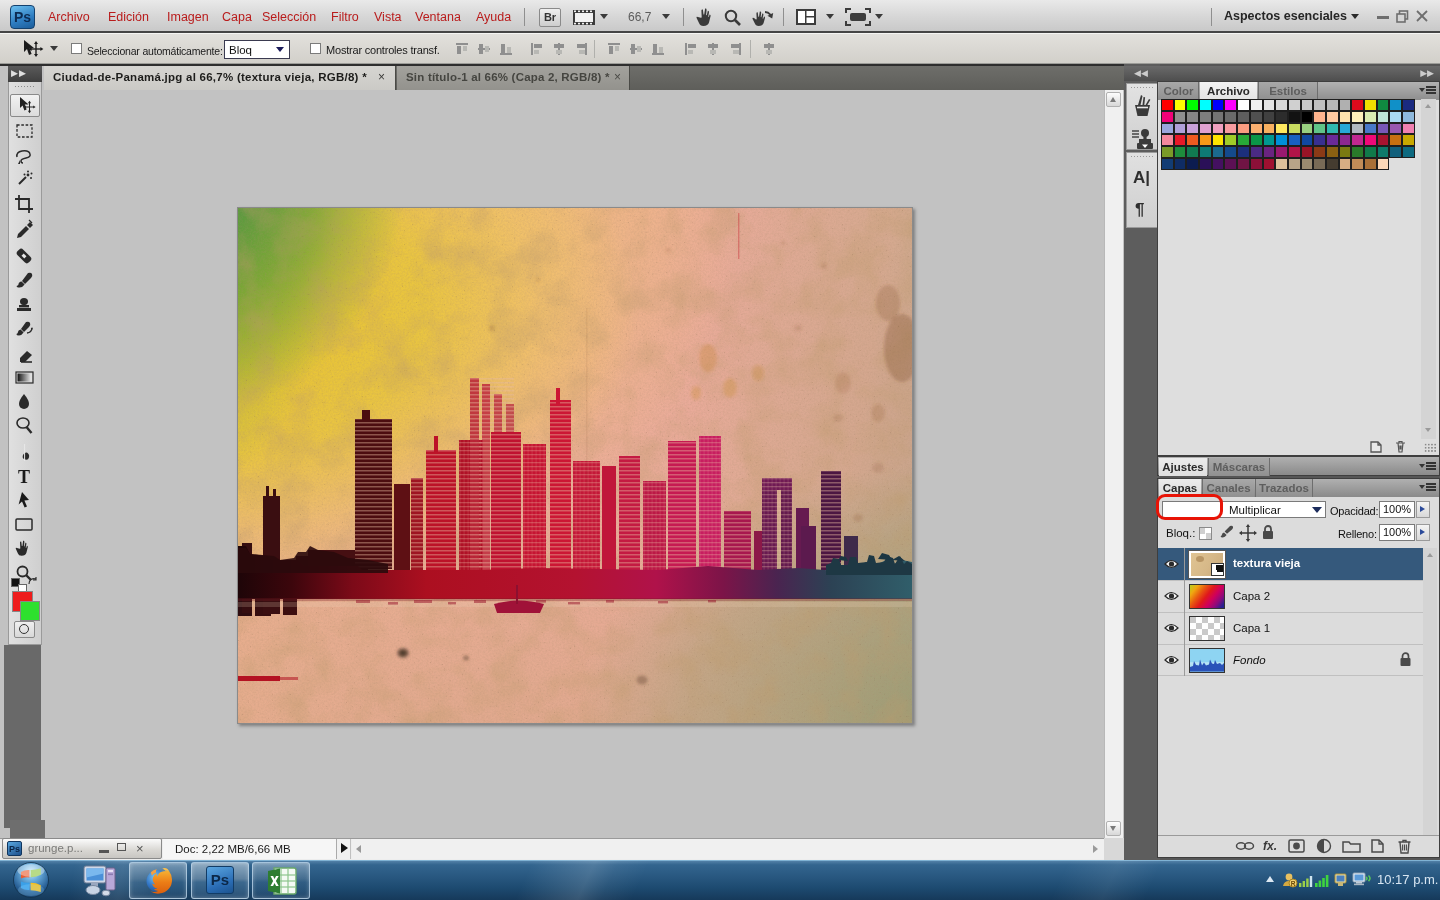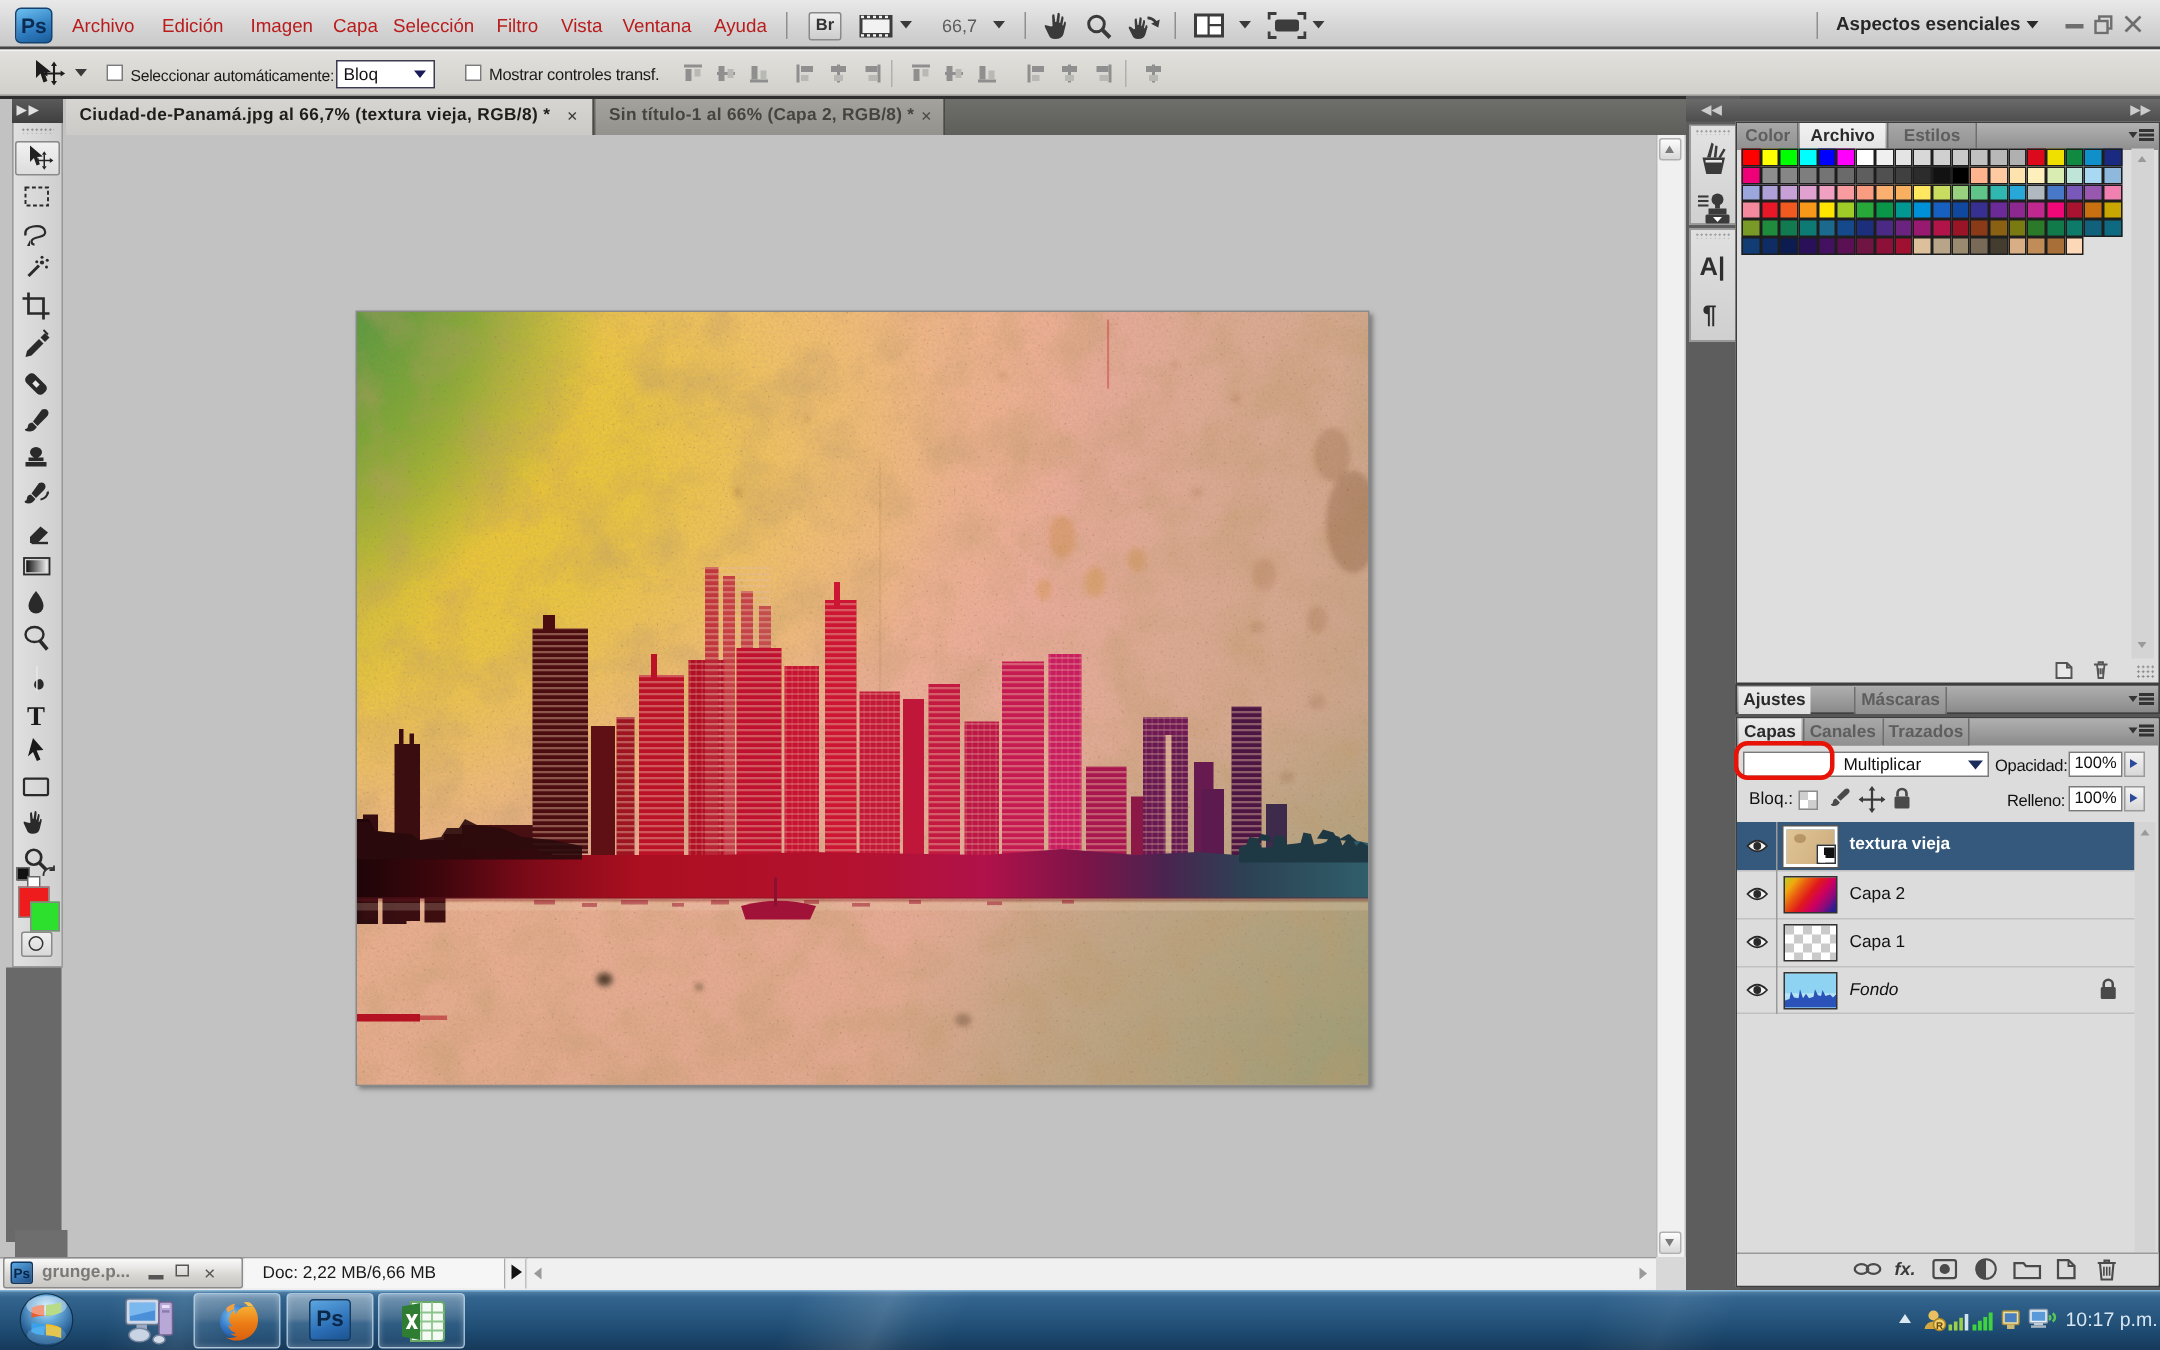--- a/index.html
+++ b/index.html
@@ -470,21 +470,21 @@
 <div class="ab" style="left:1104px;top:90px;width:19px;height:748px;background:#f0f0f0;border-left:1px solid #b8b8b8"></div>
 <div class="ab" style="left:1106px;top:92px;width:15px;height:15px;background:linear-gradient(#fdfdfd,#d8d8d8);border:1px solid #b0b0b0;border-radius:2px"></div>
 <div class="ab" style="left:1110px;top:97px;width:0;height:0;border-left:3.5px solid transparent;border-right:3.5px solid transparent;border-bottom:5px solid #7a7a7a"></div>
 <div class="ab" style="left:1106px;top:821px;width:15px;height:15px;background:linear-gradient(#fdfdfd,#d8d8d8);border:1px solid #b0b0b0;border-radius:2px"></div>
 <div class="ab" style="left:1110px;top:826px;width:0;height:0;border-left:3.5px solid transparent;border-right:3.5px solid transparent;border-top:5px solid #7a7a7a"></div>
 
 <div class="ab" style="left:0;top:838px;width:1124px;height:22px;background:#ededed;border-top:1px solid #9a9a9a"></div>
 <div class="ab" style="left:10px;top:820px;width:35px;height:18px;background:#6e6e6e"></div>
 <div class="ab" style="left:2px;top:838px;width:160px;height:21px;background:linear-gradient(#fbfbfb,#d8d6d2 60%,#c8c6c2);border:1px solid #8a8a8a;border-radius:2px"></div>
 <div class="ab" style="left:7px;top:841px;width:15px;height:15px;border-radius:2px;background:linear-gradient(150deg,#5aa8e0,#1c4f8c);border:1px solid #10355e;color:#0a2446;font-weight:bold;font-size:9px;text-align:center;line-height:14px">Ps</div>
-<div class="ab" style="left:28px;top:842px;font-size:11.5px;font-weight:bold;color:#7a7a78">grunge.p...</div>
+<div class="ab" style="left:28px;top:842px;font-size:11.5px;font-weight:normal;color:#7a7a78">grunge.p...</div>
 <div class="ab" style="left:99px;top:850px;width:10px;height:2.5px;background:#555"></div>
 <div class="ab" style="left:117px;top:843px;width:9px;height:8px;border:1.6px solid #555"></div>
 <div class="ab" style="left:136px;top:841px;font-size:13px;color:#555">×</div>
 <div class="ab" style="left:163px;top:839px;width:174px;height:20px;background:#f6f6f6;border-right:1px solid #aaa"></div>
 <div class="ab" style="left:175px;top:843px;font-size:11.5px;color:#1a1a1a">Doc: 2,22 MB/6,66 MB</div>
 <div class="ab" style="left:337px;top:839px;width:14px;height:20px;background:#f0f0f0;border-right:1px solid #c0c0c0"></div>
 <div class="ab" style="left:341px;top:843px;width:0;height:0;border-top:5.5px solid transparent;border-bottom:5.5px solid transparent;border-left:7px solid #111"></div>
 <div class="ab" style="left:352px;top:839px;width:752px;height:20px;background:#f0f0f0"></div>
 <div class="ab" style="left:356px;top:845px;width:0;height:0;border-top:4px solid transparent;border-bottom:4px solid transparent;border-right:5px solid #9a9a9a"></div>
 <div class="ab" style="left:1093px;top:845px;width:0;height:0;border-top:4px solid transparent;border-bottom:4px solid transparent;border-left:5px solid #9a9a9a"></div>
@@ -660,21 +660,21 @@
       <path d="M10 2 v3 h3" fill="none" stroke="#555" stroke-width="1.3"></path>
     </svg>
 <svg class="ab" style="left:1393px;top:439px" width="15" height="15" viewBox="0 0 15 15" stroke="#555" stroke-width="1.2" fill="none">
       <path d="M3 4 h9 M5 4 l1 9 h3 l1-9 M6 4 v-1.5 h3 V4"></path>
       <path d="M6 6.5 v4 M7.5 6.5 v4 M9 6.5 v4"></path>
     </svg>
 <div class="ab" style="left:1424px;top:443px;width:12px;height:10px;background-image:radial-gradient(circle,#8a8a8a 30%,transparent 36%);background-size:3.2px 3.2px"></div>
 
 <div class="ab" style="left:1157px;top:456px;width:283px;height:20px;background:linear-gradient(#b0b0b0,#8a8a8a);border:1px solid #3e3e3e"></div>
 <div class="ab ptab" style="left:1159px;top:458px;width:48px;height:18px;background:linear-gradient(#ececec,#dedede);color:#2a2a2a;line-height:18px">Ajustes</div>
-<div class="ab ptab" style="left:1236px;top:458px;width:62px;height:18px;background:linear-gradient(#a8a8a8,#909090);border-left:1px solid #6e6e6e;border-right:1px solid #6e6e6e;color:#5e5e5e;line-height:18px">Máscaras</div>
+<div class="ab ptab" style="left:1208px;top:458px;width:62px;height:18px;background:linear-gradient(#a8a8a8,#909090);border-left:1px solid #6e6e6e;border-right:1px solid #6e6e6e;color:#5e5e5e;line-height:18px">Máscaras</div>
 <div class="ab" style="left:1419px;top:464px;width:0;height:0;border-left:3.5px solid transparent;border-right:3.5px solid transparent;border-top:4.5px solid #333"></div>
 <div class="ab" style="left:1426px;top:462px;width:10px;height:2px;background:#333;box-shadow:0 3px 0 #333,0 6px 0 #333"></div>
 
 <div class="ab" style="left:1157px;top:478px;width:283px;height:380px;background:#dcdcdc;border:1px solid #3e3e3e"></div>
 <div class="ab" style="left:1158px;top:479px;width:281px;height:18px;background:linear-gradient(#b0b0b0,#8a8a8a)"></div>
 <div class="ab ptab" style="left:1159px;top:479px;width:42px;height:18px;background:linear-gradient(#ececec,#dcdcdc);color:#2a2a2a;line-height:18px">Capas</div>
 <div class="ab ptab" style="left:1202px;top:479px;width:52px;height:18px;background:linear-gradient(#a8a8a8,#909090);border-left:1px solid #6e6e6e;color:#5e5e5e;line-height:18px">Canales</div>
 <div class="ab ptab" style="left:1255px;top:479px;width:58px;height:18px;background:linear-gradient(#a8a8a8,#909090);border-left:1px solid #6e6e6e;border-right:1px solid #6e6e6e;color:#5e5e5e;line-height:18px">Trazados</div>
 <div class="ab" style="left:1419px;top:485px;width:0;height:0;border-left:3.5px solid transparent;border-right:3.5px solid transparent;border-top:4.5px solid #333"></div>
 <div class="ab" style="left:1426px;top:483px;width:10px;height:2px;background:#333;box-shadow:0 3px 0 #333,0 6px 0 #333"></div>

